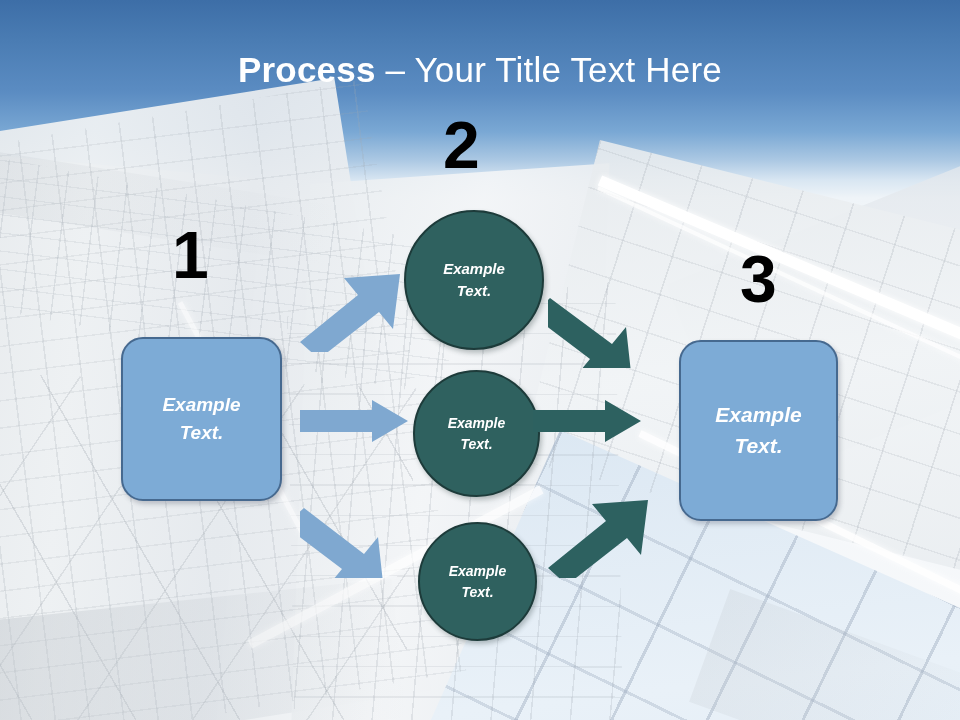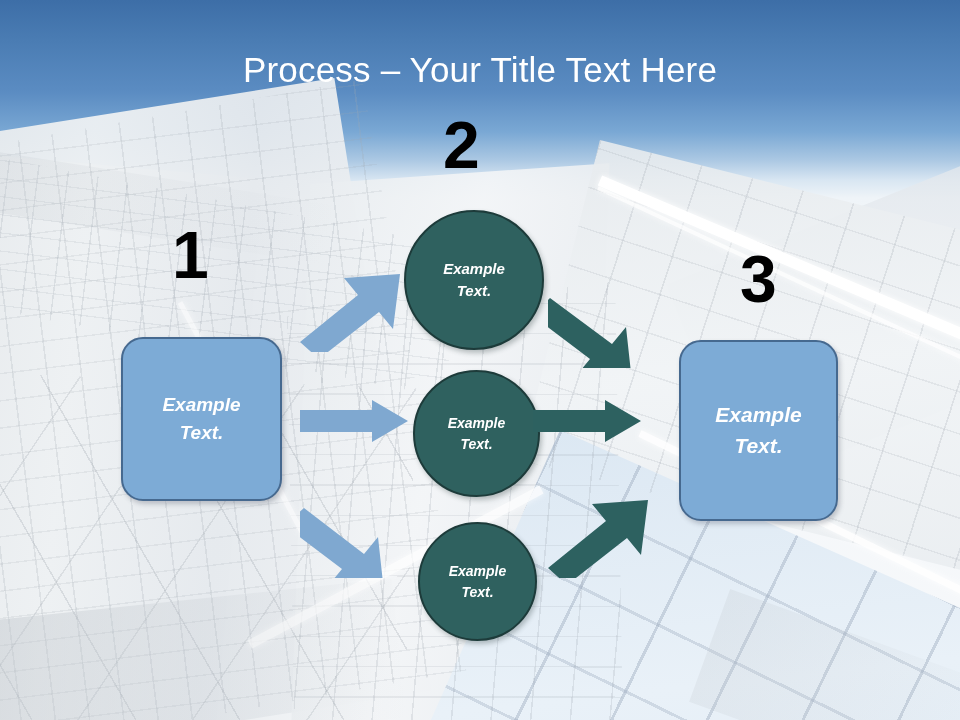--- a/index.html
+++ b/index.html
@@ -171,21 +171,21 @@
   .title {
     position: absolute;
     left: 0; top: 50px;
     width: 960px;
     text-align: center;
     font-size: 35px;
     color: #ffffff;
     letter-spacing: .2px;
     white-space: nowrap;
   }
-  .title .strong { font-weight: normal; }
+  .title .strong { font-weight: bold; }
   .title .light  { font-weight: normal; }
 
   
   .step-num {
     position: absolute;
     font-size: 66px;
     font-weight: bold;
     color: #000000;
     line-height: 1;
   }

